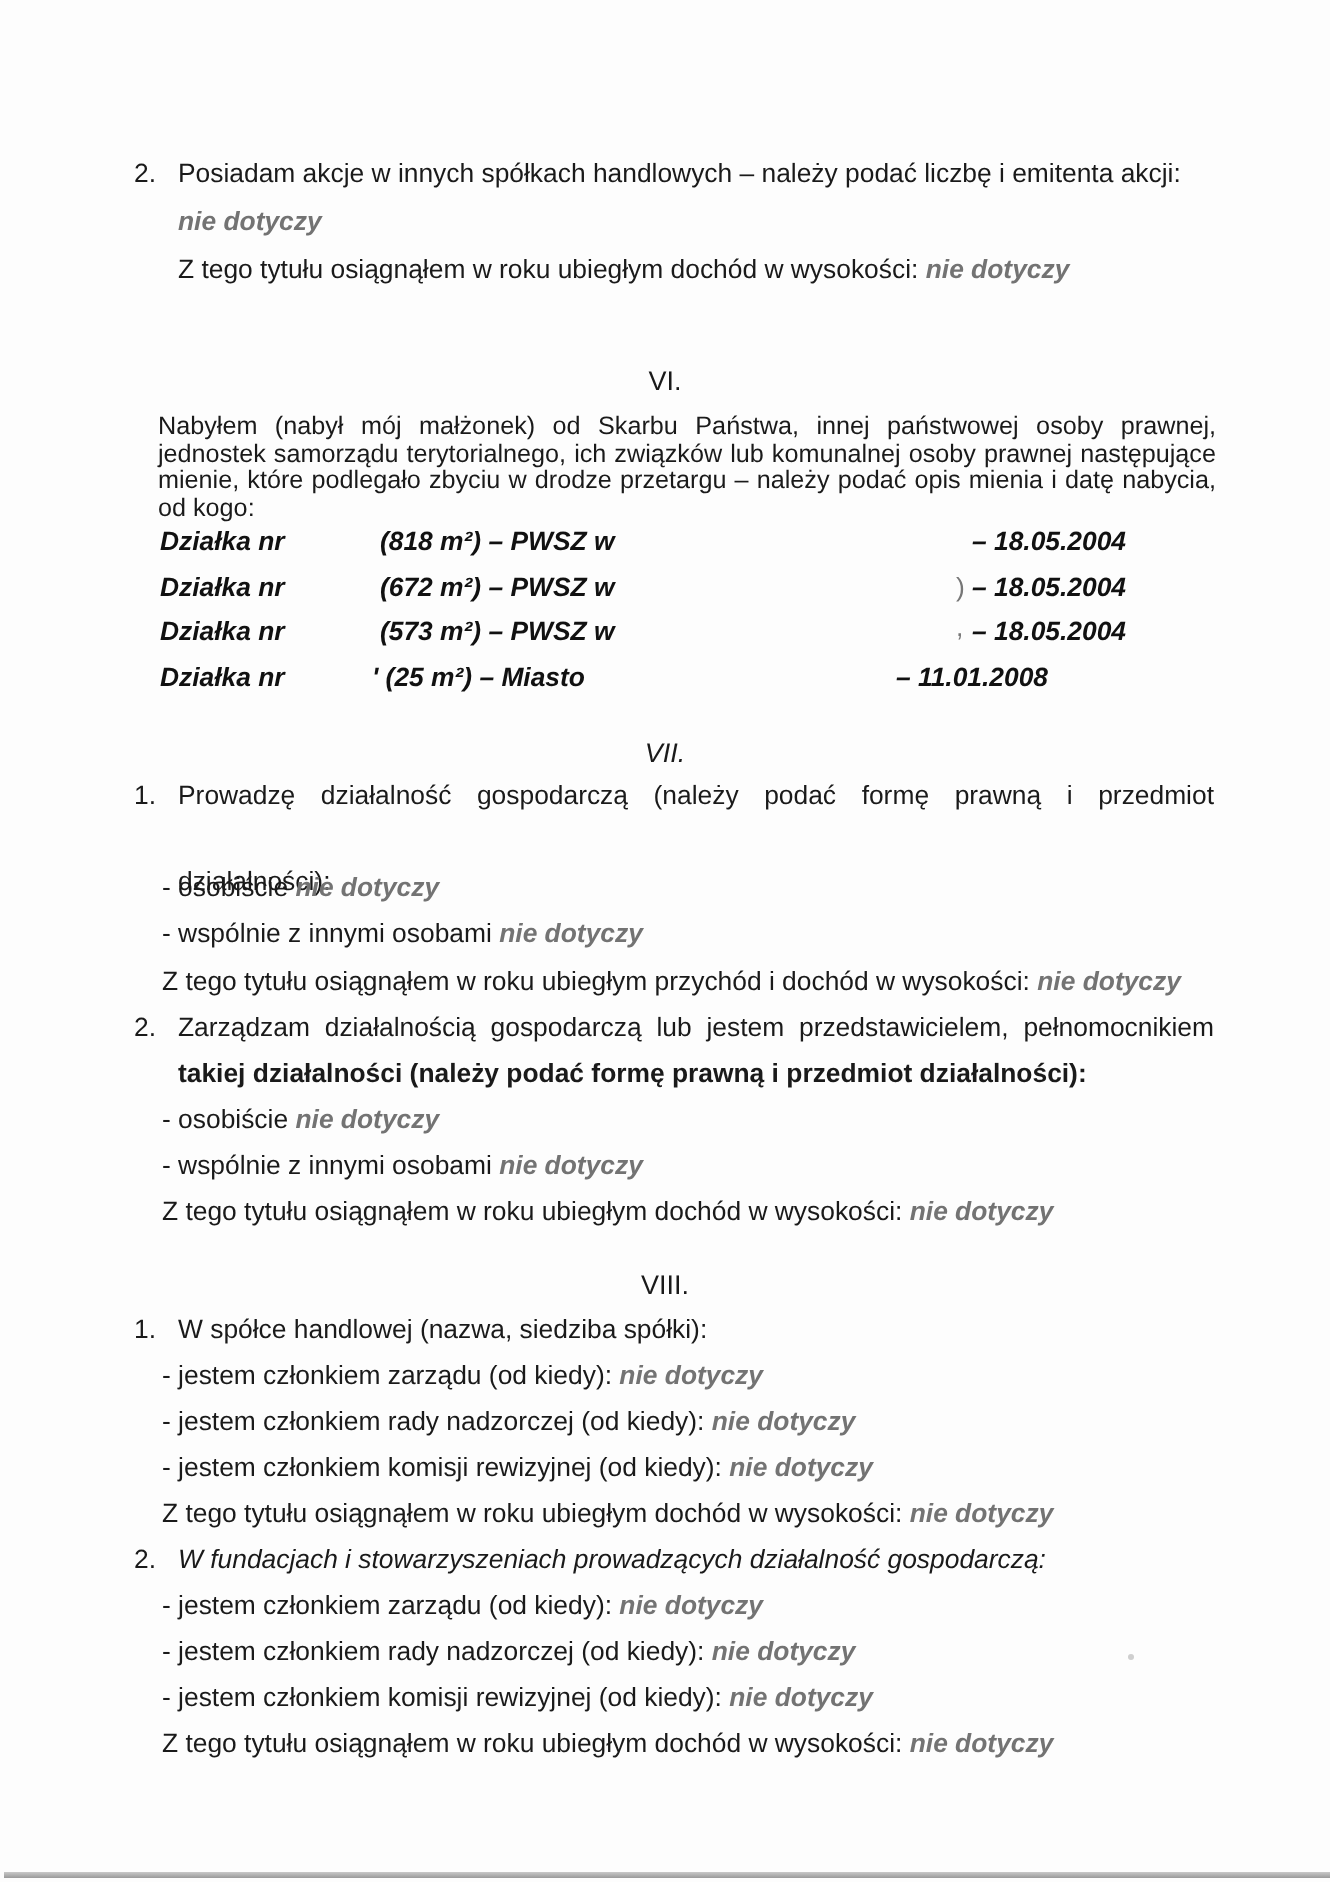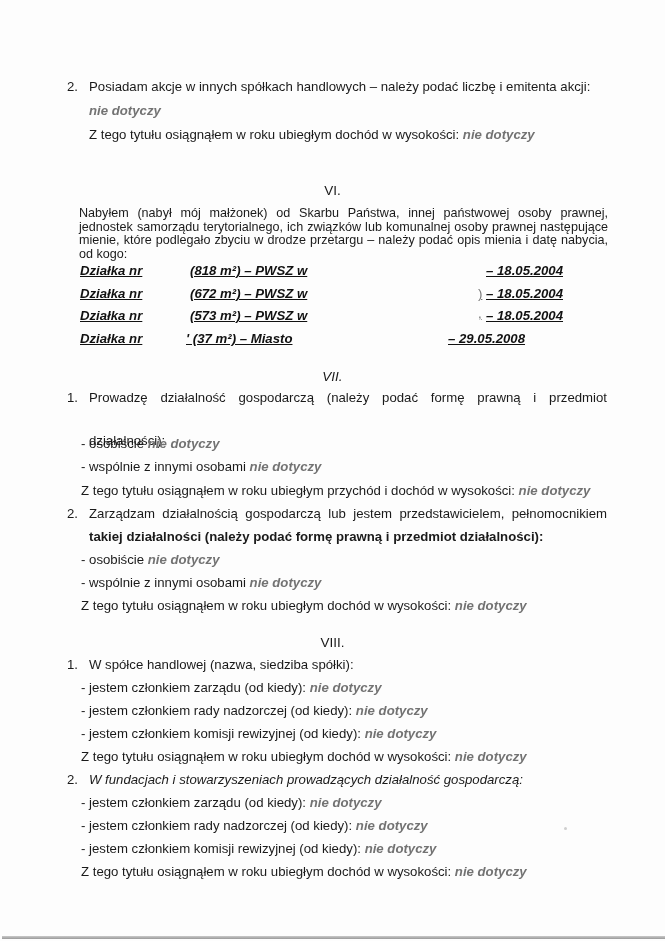--- a/index.html
+++ b/index.html
@@ -48,21 +48,20 @@
       line-height: 16px;
     }
     .plot {
       position: absolute;
       font-weight: bold;
       font-style: italic;
       font-size: 13.2px;
       line-height: 16px;
       white-space: nowrap;
       color: #111;
-      text-decoration: underline;
     }
     .bottom-rule {
       position: absolute;
       left: 2px;
       right: 0;
       top: 936px;
       height: 3px;
       background: linear-gradient(#c9c9c9, #9a9a9a);
     }
     .speck {
@@ -103,22 +102,22 @@
       <span class="plot" style="left:486px; top:286px;">– 18.05.2004</span>
     </div>
     <div>
       <span class="plot" style="left:80px; top:308px;">Działka nr</span>
       <span class="plot" style="left:190px; top:308px;">(573 m²) – PWSZ w</span>
       <span class="plot" style="left:478px; top:306px; font-weight:normal; font-style:normal; color:#777;">,</span>
       <span class="plot" style="left:486px; top:308px;">– 18.05.2004</span>
     </div>
     <div>
       <span class="plot" style="left:80px; top:331px;">Działka nr</span>
-      <span class="plot" style="left:186px; top:331px;">' (37 m²) – Miasto</span>
-      <span class="plot" style="left:448px; top:331px;">– 29.05.2008</span>
+      <span class="plot" style="left:186px; top:331px;">' (25 m²) – Miasto</span>
+      <span class="plot" style="left:448px; top:331px;">– 11.01.2008</span>
     </div>
   </div>
 </div>
 
 <div>
   <div class="center" style="top:369px;font-style:italic;">VII.</div>
 
   <div>
     <span class="line" style="left:67px; top:390px;">1.</span>
     <span class="just" style="left:89px; top:390px; width:518px;">Prowadzę działalność gospodarczą (należy podać formę prawną i przedmiot</span>

